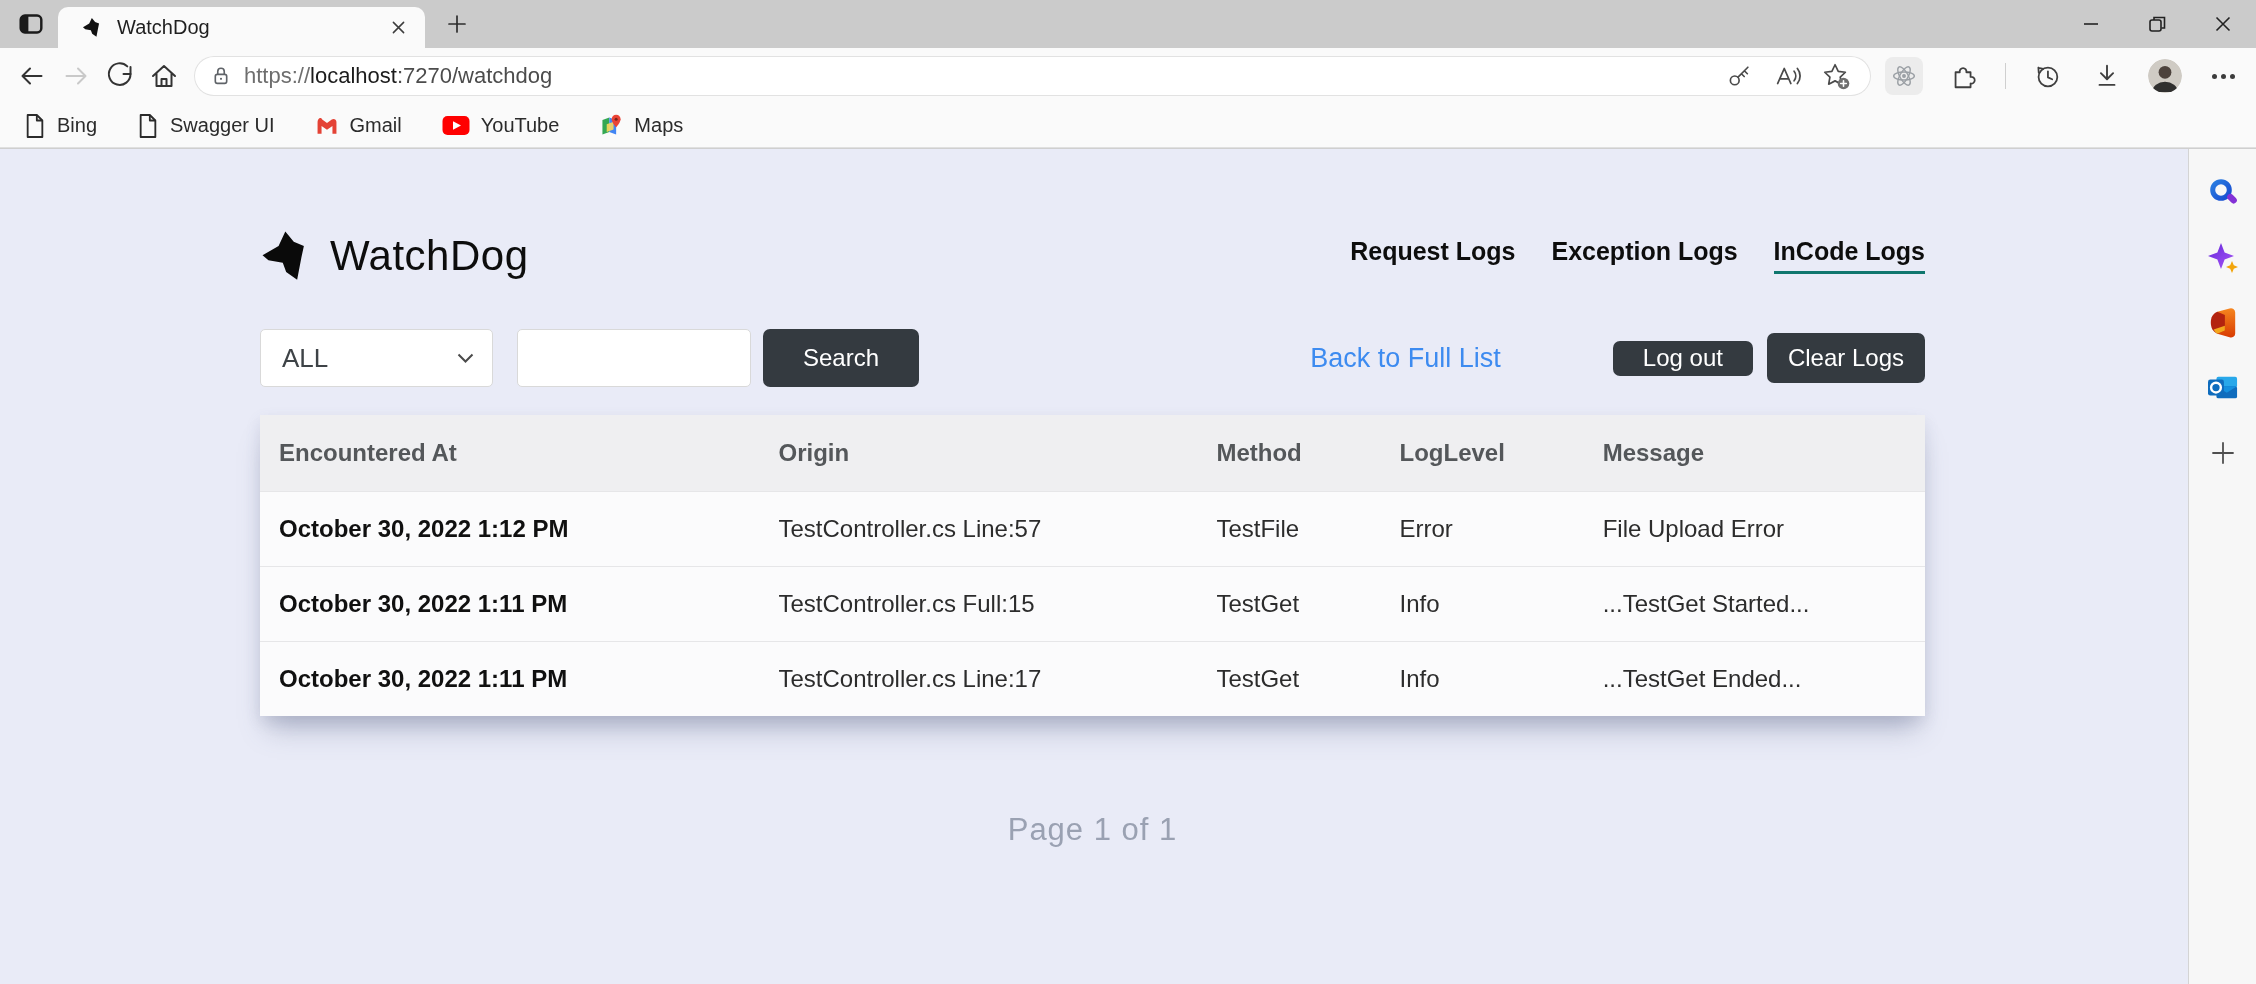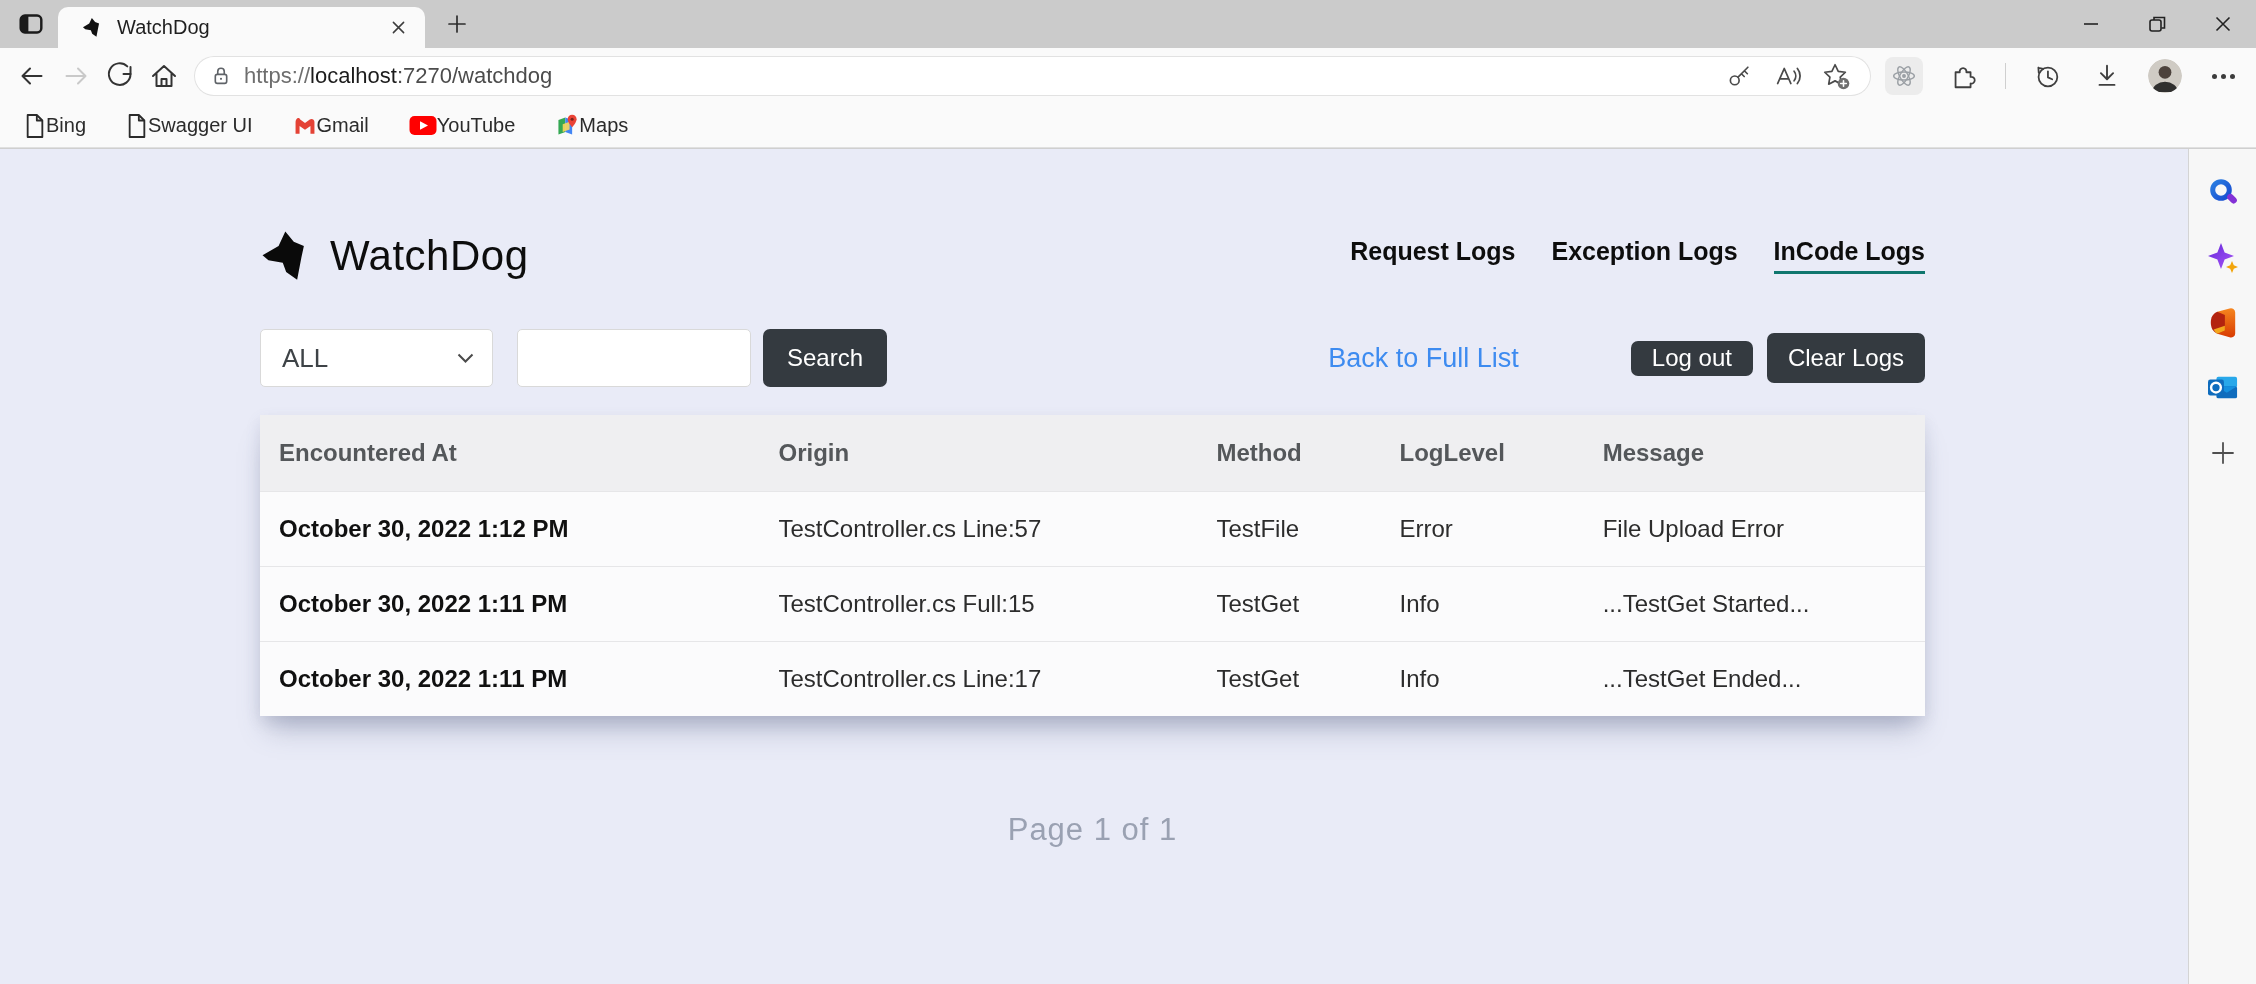--- a/index.html
+++ b/index.html
@@ -26,21 +26,21 @@
   .bar-ico { width:34px; height:34px; display:flex; align-items:center; justify-content:center; margin-left:14px; border-radius:6px; }
   .ext-box { width:38px; height:38px; background:#ececec; border-radius:8px; display:flex; align-items:center; justify-content:center; }
   .tb-right { display:flex; align-items:center; gap:22px; }
   .tb-ico { width:38px; height:38px; display:flex; align-items:center; justify-content:center; border-radius:6px; }
   .vdiv { width:1px; height:26px; background:#cfcfcf; }
   .avatar { width:34px; height:34px; border-radius:50%; overflow:hidden; }
   .dots { display:flex; gap:4px; }
   .dots i { width:5px; height:5px; border-radius:50%; background:#3c3c3c; }
 
   .bookmarks { height:44px; background:#fafafa; display:flex; align-items:center; padding-left:24px; gap:40px; border-bottom:1px solid #e0e0e0; }
-  .bm { display:flex; align-items:center; }
+  .bm { display:flex; align-items:center; gap:11px; }
   .bm span { font-size:20px; color:#2b2b2b; }
 
   
   .content-row { display:flex; height:836px; border-top:1px solid #cfcfcf; }
   .page { flex:1; background:#e9ebf7; overflow:hidden; }
   .edge-sidebar { width:68px; background:#f7f7f7; border-left:1px solid #d4d4d4; display:flex; flex-direction:column; align-items:center; padding-top:26px; gap:29px; }
   .sb-ico { width:36px; height:36px; display:flex; align-items:center; justify-content:center; }
 
   .container { width:1665px; margin-left:260px; margin-top:78px; }
   .hdr-row { display:flex; justify-content:space-between; align-items:flex-start; }
@@ -48,24 +48,24 @@
   .brand-name { font-size:42px; font-weight:500; color:#0d0d0d; letter-spacing:0.5px; }
   .top-nav { display:flex; gap:36px; margin-top:10px; }
   .top-nav a { font-size:25px; font-weight:700; color:#0d0d0d; text-decoration:none; padding-bottom:5px; }
   .top-nav a.active { border-bottom:3px solid #0f766e; }
 
   .controls-row { display:flex; align-items:center; margin-top:44px; }
   .sel { width:233px; height:58px; background:#fff; border:1px solid #d9d9d9; border-radius:5px; display:flex; align-items:center; padding:0 18px 0 21px; }
   .sel span { font-size:26px; color:#3e4347; flex:1; }
   .txt-input { width:234px; height:58px; background:#fff; border:1px solid #d9d9d9; border-radius:5px; margin-left:24px; font-size:26px; padding:0 16px; color:#333; outline:none; }
   .btn-dark { background:#343a40; color:#fff; border:none; border-radius:7px; font-size:24px; font-family:inherit; cursor:pointer; }
-  .btn-search { height:58px; padding:0 24px; margin-left:12px; border-radius:7px 7px 7px 7px; }
+  .btn-search { height:58px; padding:0 40px; margin-left:12px; border-radius:7px 7px 7px 7px; }
   .right-cluster { margin-left:auto; display:flex; align-items:center; }
   .back-link { font-size:27px; color:#3d8bf0; text-decoration:none; margin-right:112px; }
-  .btn-logout { height:35px; padding:0 21px; }
+  .btn-logout { height:35px; padding:0 30px; }
   .btn-clear { height:50px; padding:0 21px; margin-left:14px; }
 
   .realtime { margin-top:84px; display:flex; align-items:center; gap:10px; }
   .realtime b { font-size:25px; color:#0d0d0d; }
   .dot { width:20px; height:20px; border-radius:50%; }
 
   table.logs { width:100%; margin-top:28px; border-collapse:collapse; background:#fbfbfc;
     box-shadow:0 20px 26px -8px rgba(90,100,135,.38), 0 6px 14px rgba(90,100,135,.14); }
   table.logs th { background:#efeff1; color:#54575a; font-size:24px; font-weight:700; text-align:left; padding:24px 8px 24px 19px; }
   table.logs td { font-size:24px; color:#2c2c2c; padding:23px 8px 23px 19px; border-top:1px solid #e6e6e8; }

